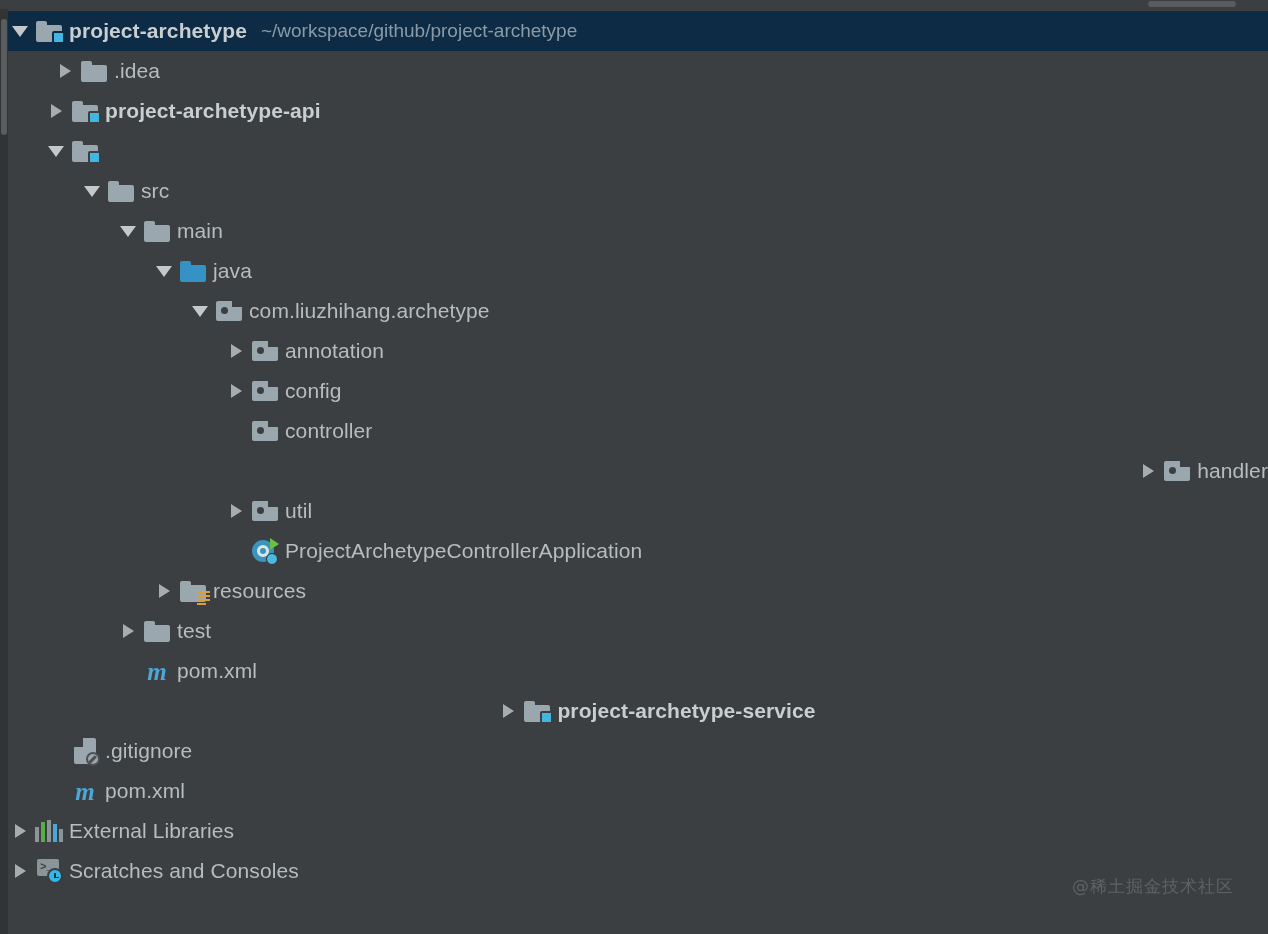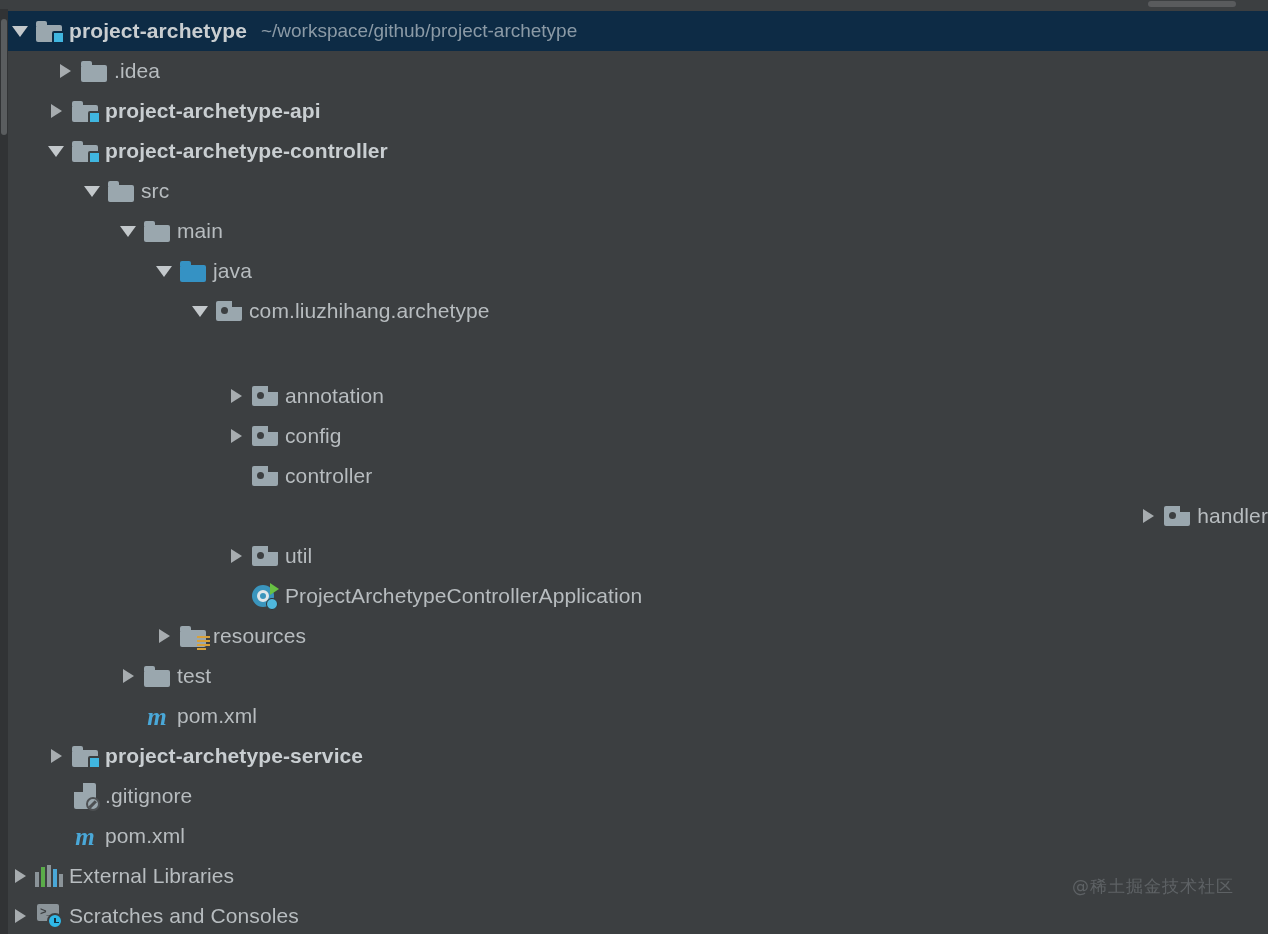--- a/index.html
+++ b/index.html
@@ -335,21 +335,20 @@
         <span class="arrow down">
           <i></i>
         </span>
         <span class="icon">
           <span class="ico-folder">
             <span class="tab"></span>
             <span class="body"></span>
             <span class="badge-sq"></span>
           </span>
         </span>
-        <span class="label bold">project-archetype-controller</span>
       </div>
       <div class="row" style="padding-left: 72px;">
         <span class="arrow down">
           <i></i>
         </span>
         <span class="icon">
           <span class="ico-folder">
             <span class="tab"></span>
             <span class="body"></span>
           </span>
@@ -386,21 +385,21 @@
         </span>
         <span class="icon">
           <span class="ico-pkg">
             <span class="pbody"></span>
             <span class="pnotch"></span>
             <span class="pdot"></span>
           </span>
         </span>
         <span class="label">com.liuzhihang.archetype</span>
       </div>
-      <div class="row" style="padding-left: 216px; margin-top: 45px;">
+      <div class="row" style="padding-left: 216px;">
         <span class="arrow right">
           <i></i>
         </span>
         <span class="icon">
           <span class="ico-pkg">
             <span class="pbody"></span>
             <span class="pnotch"></span>
             <span class="pdot"></span>
           </span>
         </span>
@@ -504,21 +503,21 @@
       </div>
       <div class="row" style="padding-left: 108px;">
         <span class="arrow none">
           <i></i>
         </span>
         <span class="icon">
           <span class="ico-maven">m</span>
         </span>
         <span class="label">pom.xml</span>
       </div>
-      <div class="row" style="padding-left: 36px;">
+      <div class="row" style="padding-left: 36px; justify-content: center;">
         <span class="arrow right">
           <i></i>
         </span>
         <span class="icon">
           <span class="ico-folder">
             <span class="tab"></span>
             <span class="body"></span>
             <span class="badge-sq"></span>
           </span>
         </span>

